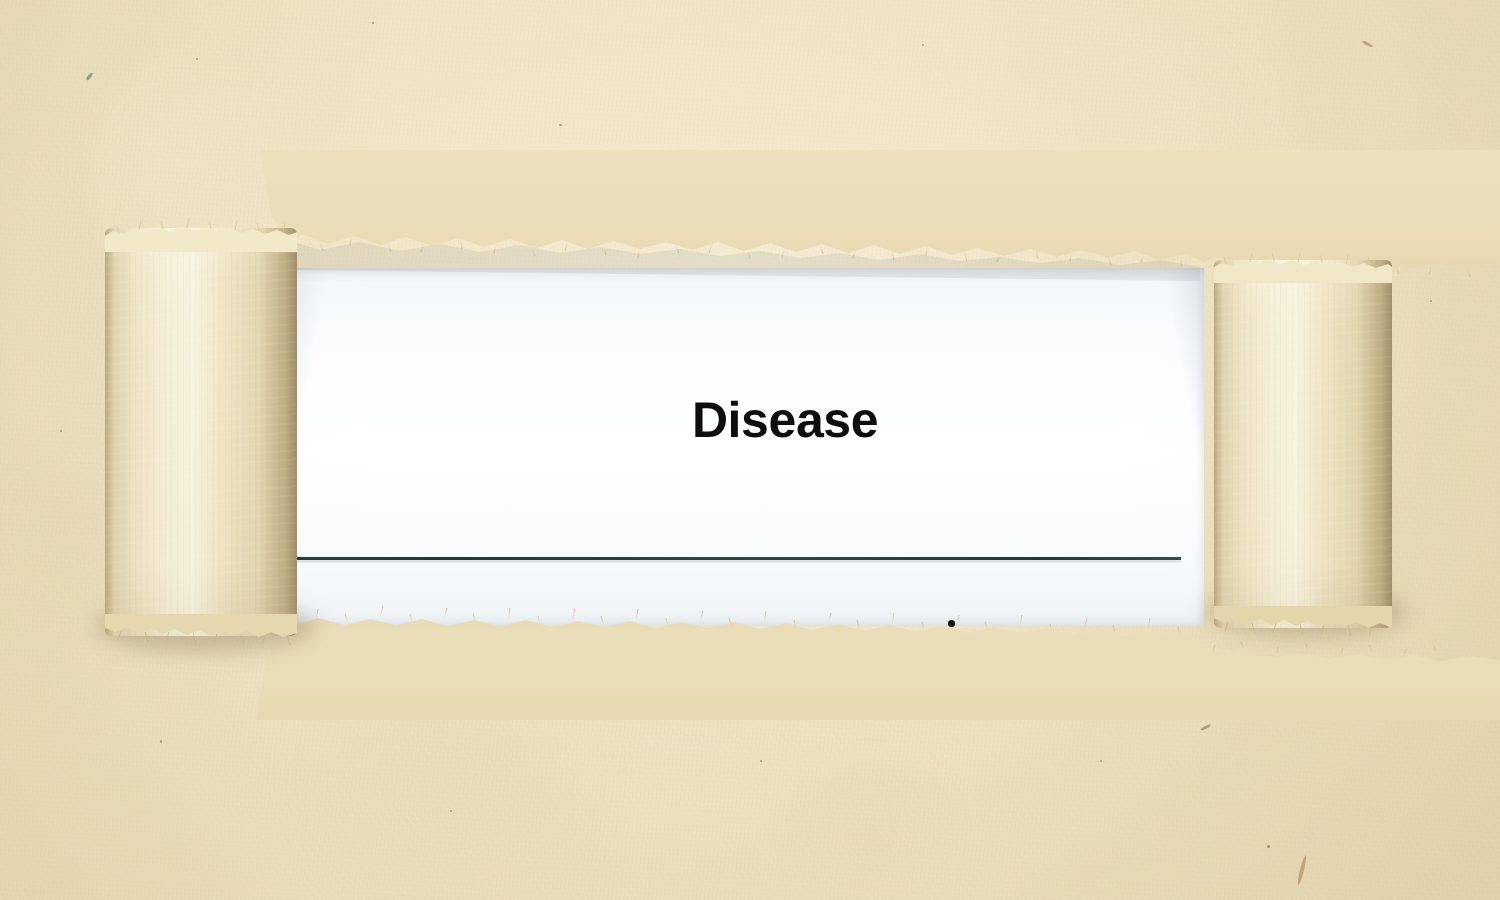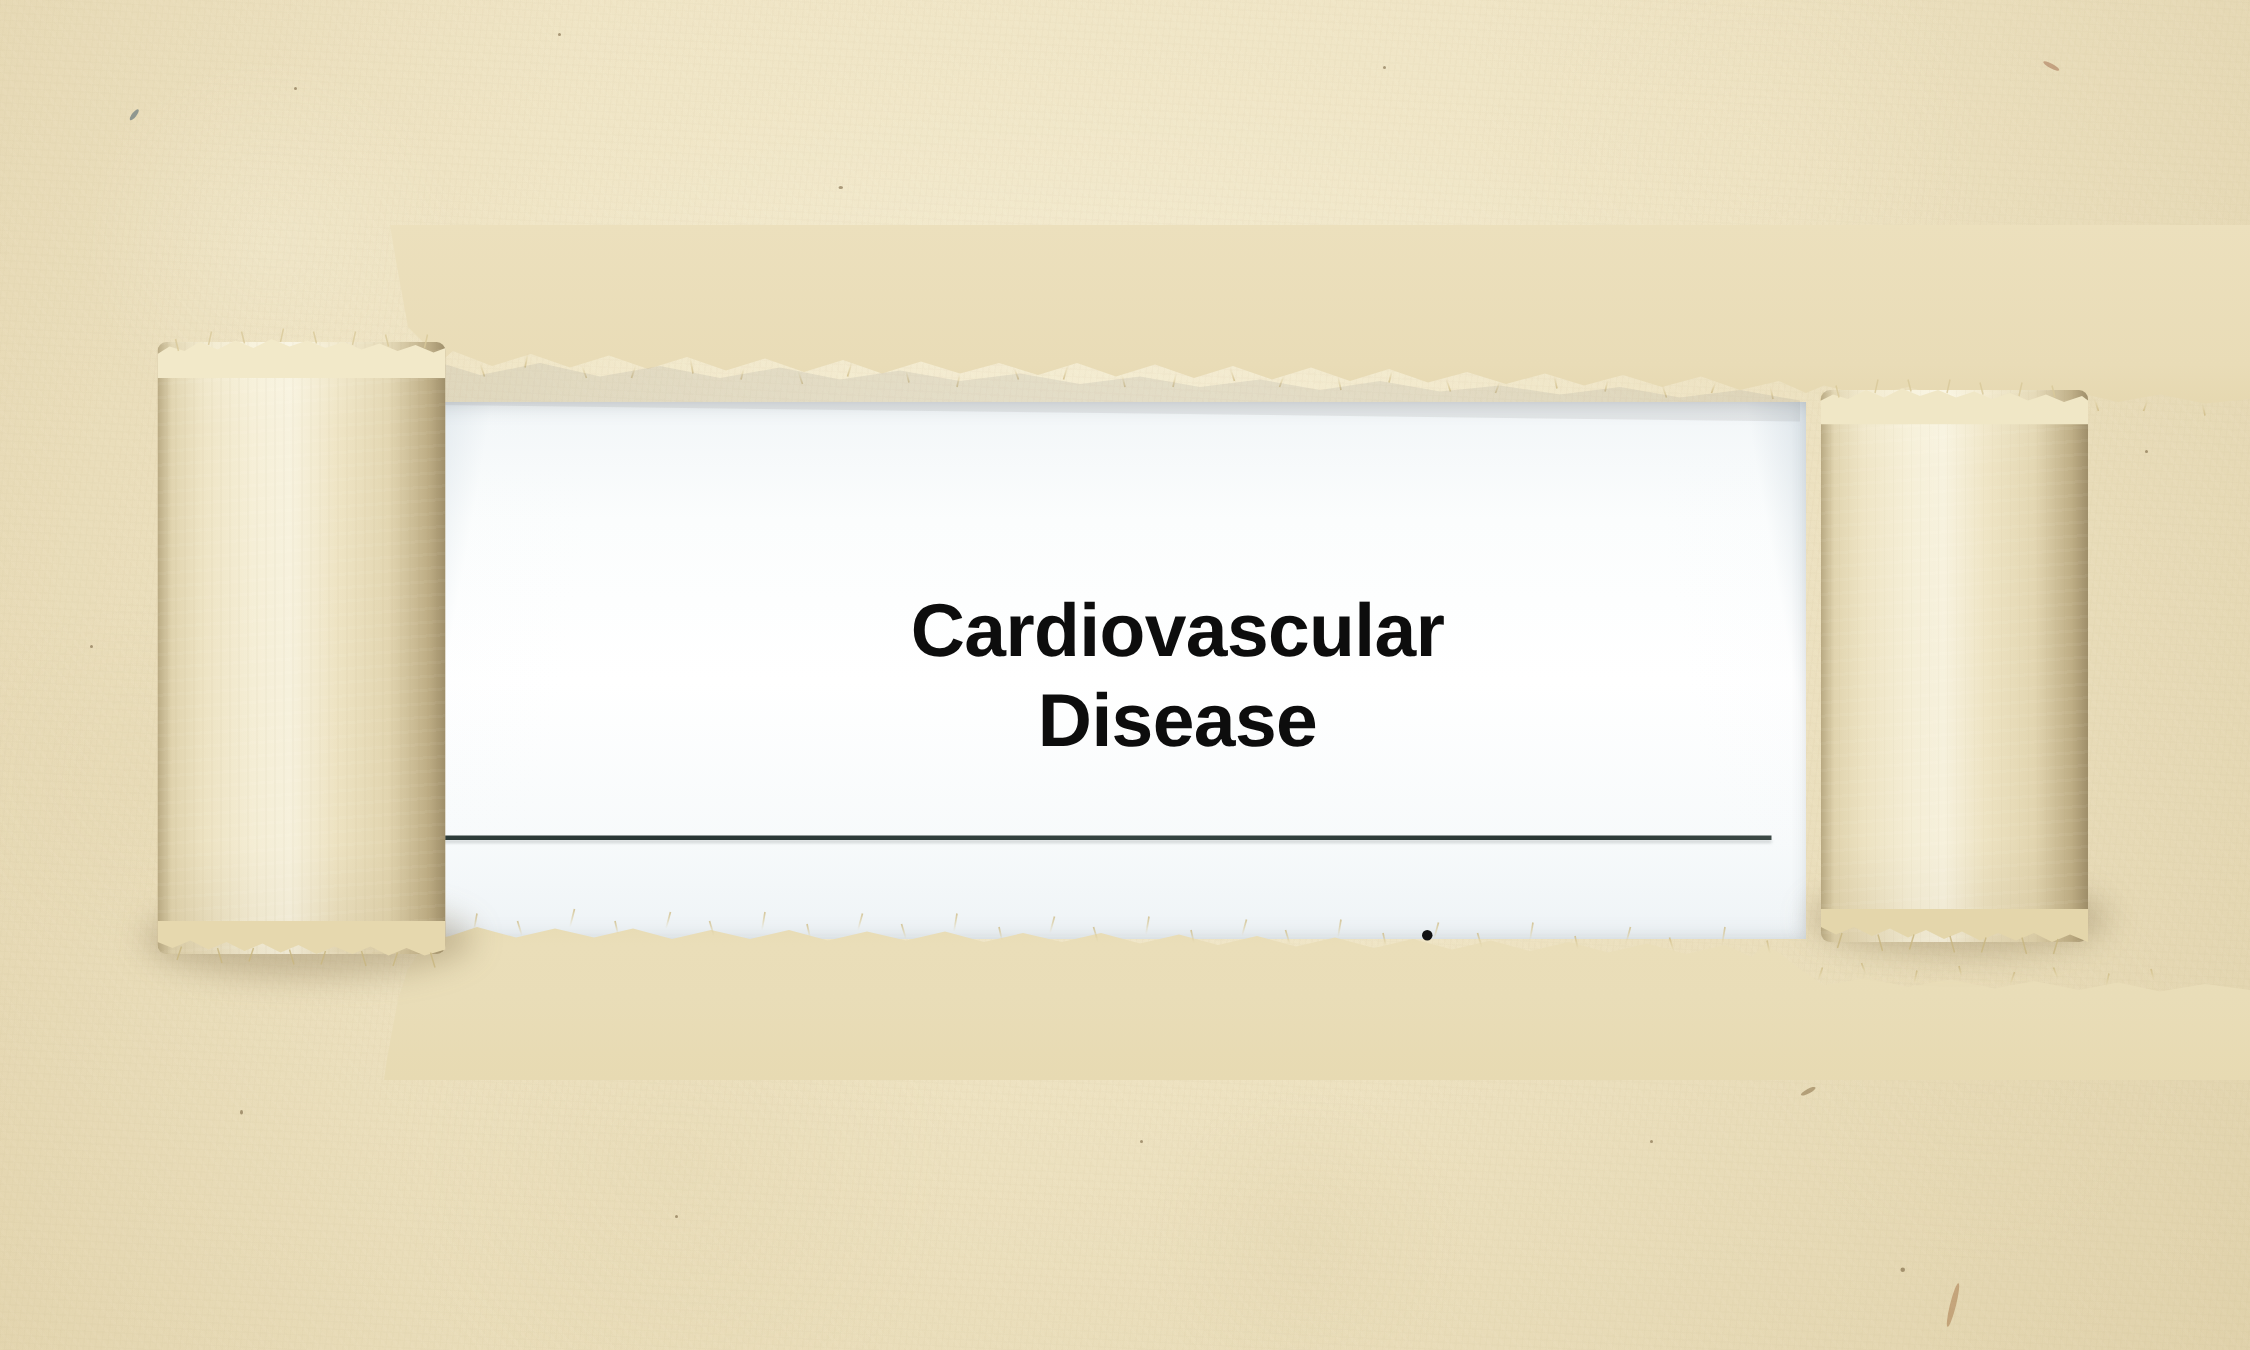--- a/index.html
+++ b/index.html
@@ -203,21 +203,20 @@
   <div class="speck" style="left:1100px;top:760px; width:2px;  height:2px;"></div>
   <div class="speck" style="left:450px; top:810px; width:2px;  height:2px;"></div>
   <div class="speck" style="left:760px; top:760px; width:2px;  height:2px;"></div>
   <div class="speck" style="left:160px; top:740px; width:2px;  height:3px;"></div>
   <div class="speck" style="left:1430px;top:300px; width:2px;  height:2px;"></div>
   <div class="speck" style="left:60px;  top:430px; width:2px;  height:2px;"></div>
 
   <div class="white-strip"></div>
 
   <div class="text-block">
-    <div class="headline-line">Cardiovascular</div>
     <div class="headline-line">Disease</div>
   </div>
 
   <div class="rule-soft"></div>
   <div class="rule"></div>
 
   <div class="ink-dot" style="left:948px; top:620px; width:7px; height:7px;"></div>
   <div class="ink-dot" style="left:936px; top:633px; width:9px; height:3px; border-radius:2px; background:rgba(30,30,30,.7);"></div>
 
   <div class="tear-top">

